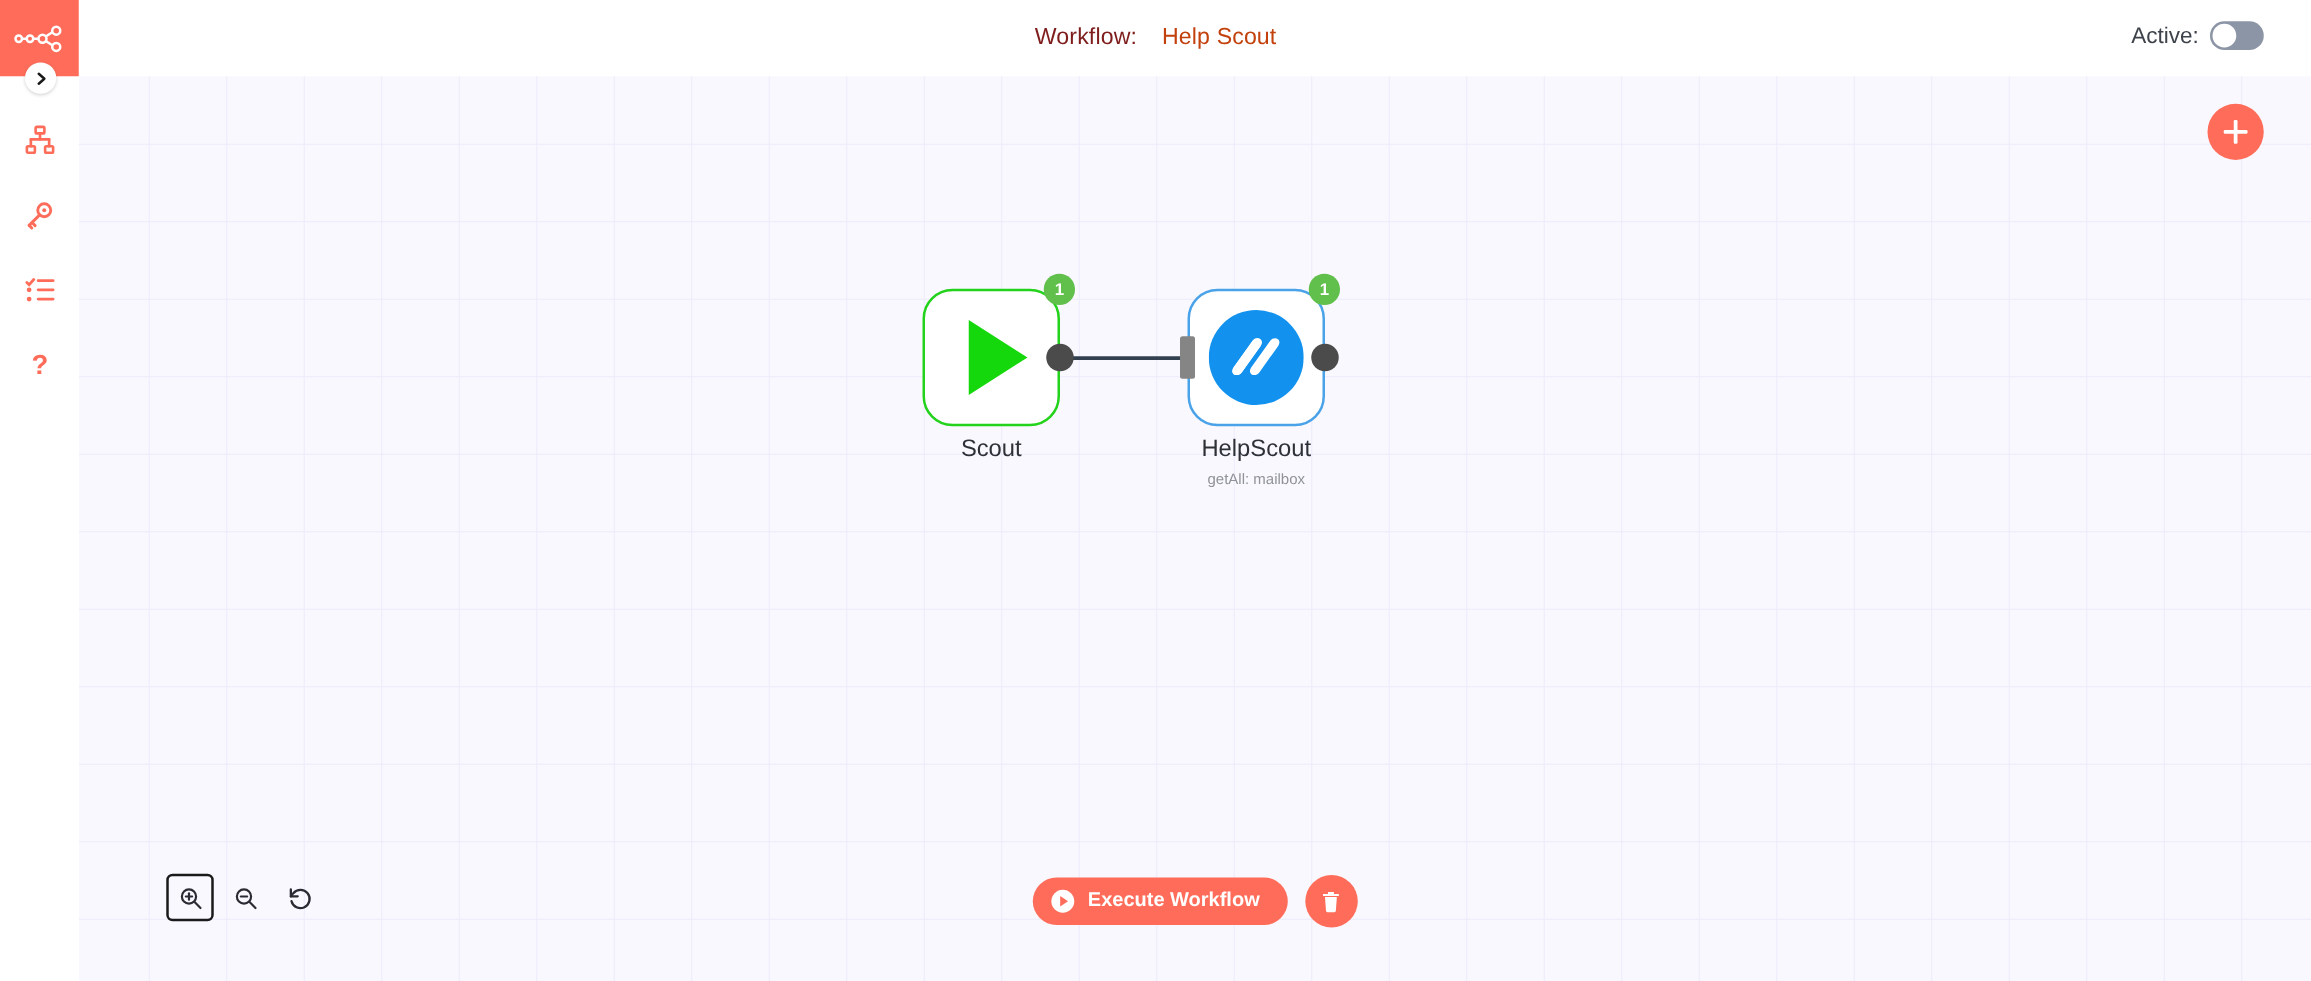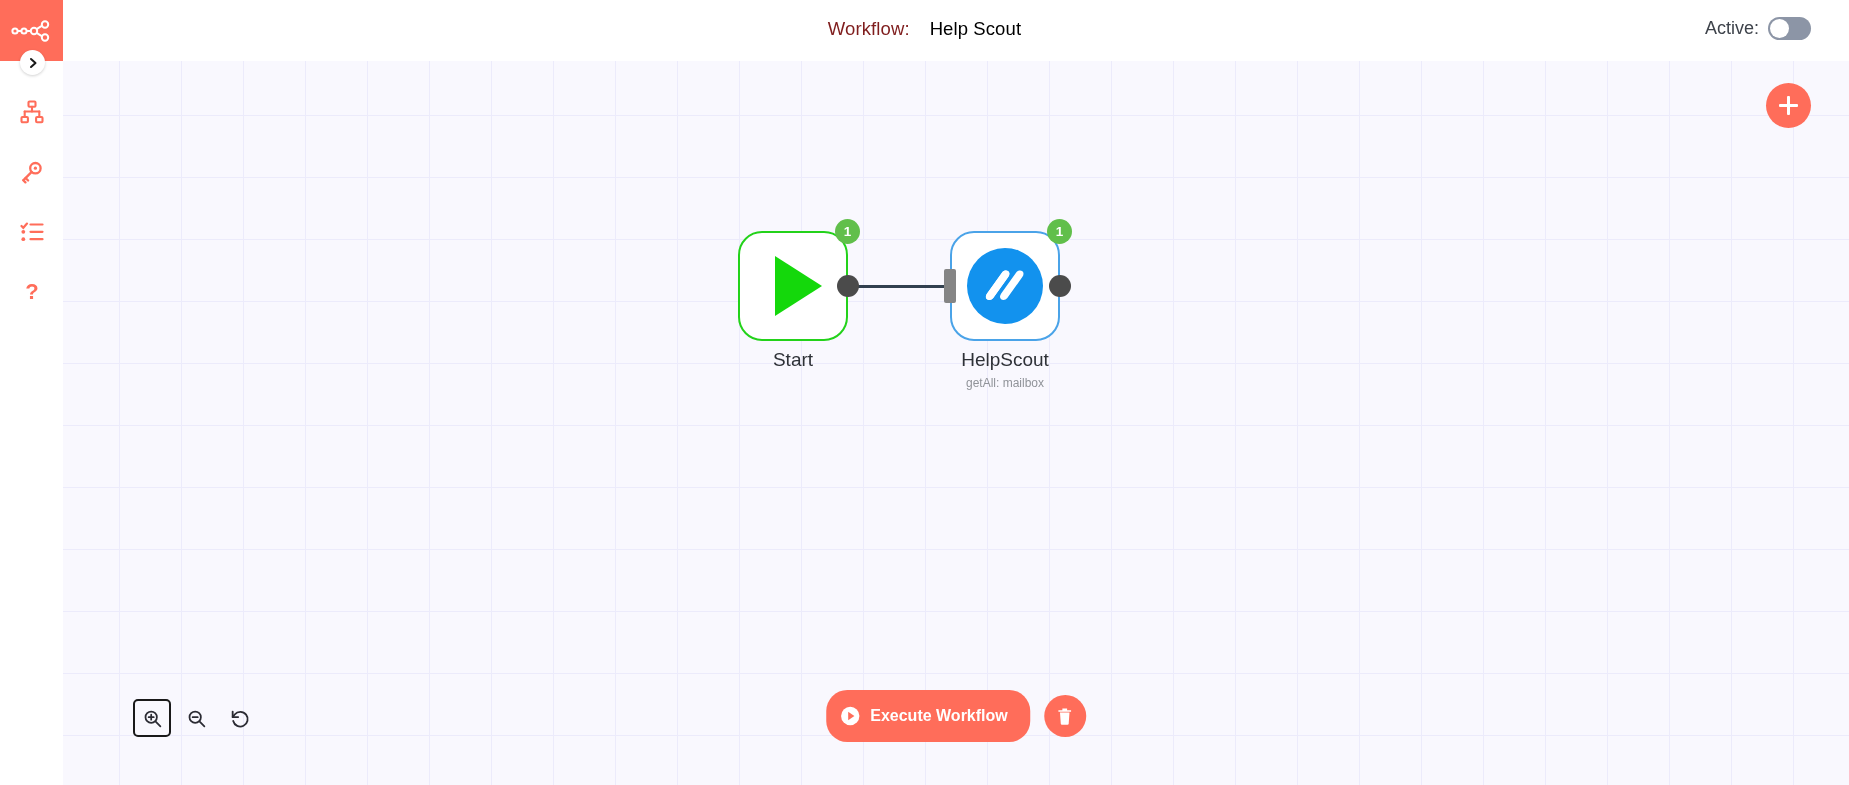--- a/index.html
+++ b/index.html
@@ -32,21 +32,21 @@
     position: absolute;
     left: 0; right: 0;
     top: 18px;
     text-align: center;
     font-size: 18.5px;
     color: #3a3f47;
     letter-spacing: .1px;
     white-space: nowrap;
   }
   .header-title .wf-label { color: #7f1d1d; }
-  .header-title .wf-name { color: #000000; margin-left: 20px; text-align: right; }
+  .header-title .wf-name { color: #c2410c; margin-left: 20px; text-align: right; }
 
   .active-wrap {
     position: absolute;
     right: 38px;
     top: 17px;
     display: flex;
     align-items: center;
     gap: 9px;
   }
   .active-label {
@@ -284,21 +284,21 @@
     bottom: 43px;
     display: flex;
     align-items: center;
     gap: 14px;
     z-index: 30;
   }
   .exec-btn {
     display: flex;
     align-items: center;
     gap: 10px;
-    height: 52px;
+    height: 38px;
     padding: 0 22px 0 14px;
     border-radius: 21px;
     background: #ff6d5a;
     border: none;
     color: #ffffff;
     font-size: 16px;
     font-weight: bold;
     font-family: "Liberation Sans", sans-serif;
     cursor: pointer;
     white-space: nowrap;
@@ -322,21 +322,21 @@
   <div class="canvas">
 
     <div class="connection" style="left:793px; top:224px; width:100px;"></div>
 
     <div class="node node-start" style="left:675px; top:170px;">
       <div class="node-box">
         <div class="play-triangle"></div>
       </div>
       <div class="node-badge">1</div>
       <div class="endpoint-dot"></div>
-      <div class="node-label">Start</div>
+      <div class="node-label">Scout</div>
     </div>
 
     <div class="node node-helpscout" style="left:887px; top:170px;">
       <div class="node-box">
         <svg width="76" height="76" viewBox="0 0 76 76">
           <circle cx="38" cy="38" r="38" fill="#1292ee"></circle>
           <g fill="#ffffff">
             <path d="M20 45.5 L35 24.5 C36.6 22.3 39.6 22.0 41.2 23.3 C42.8 24.6 42.6 27.0 41.1 29.1 L26.1 50.1 C24.5 52.3 21.5 52.6 19.9 51.3 C18.3 50.0 18.5 47.6 20 45.5 Z"></path>
             <path d="M34.2 45.5 L49.2 24.5 C50.8 22.3 53.8 22.0 55.4 23.3 C57.0 24.6 56.8 27.0 55.3 29.1 L40.3 50.1 C38.7 52.3 35.7 52.6 34.1 51.3 C32.5 50.0 32.7 47.6 34.2 45.5 Z"></path>
             <path d="M34.4 63.0 L49.4 42.0 C51.0 39.8 54.0 39.5 55.6 40.8 C57.2 42.1 57.0 44.5 55.5 46.6 L40.5 67.6 C38.9 69.8 35.9 70.1 34.3 68.8 C32.7 67.5 32.9 65.1 34.4 63.0 Z" transform="translate(-14.2 -17.5)"></path>

